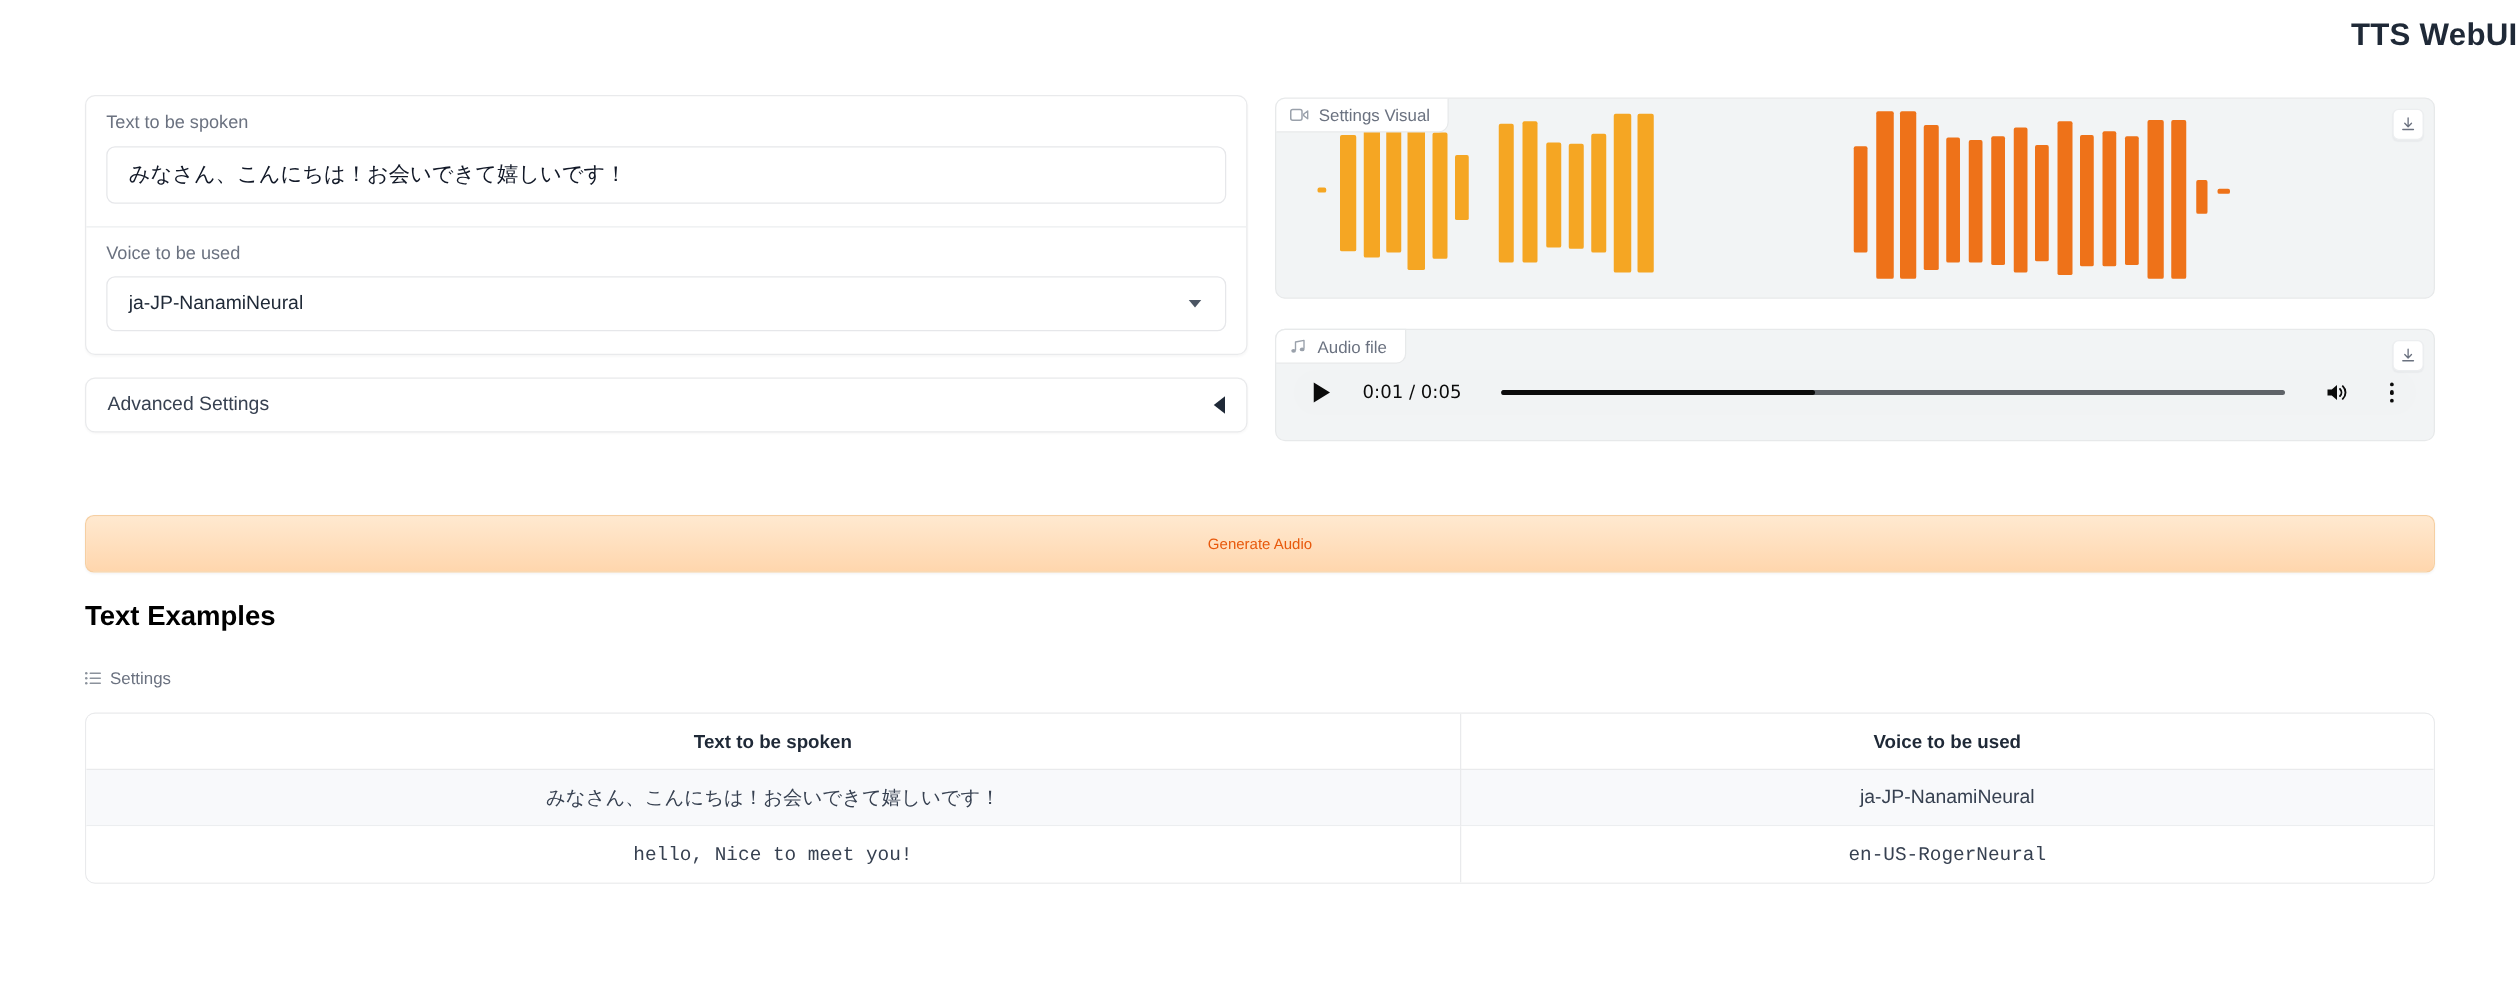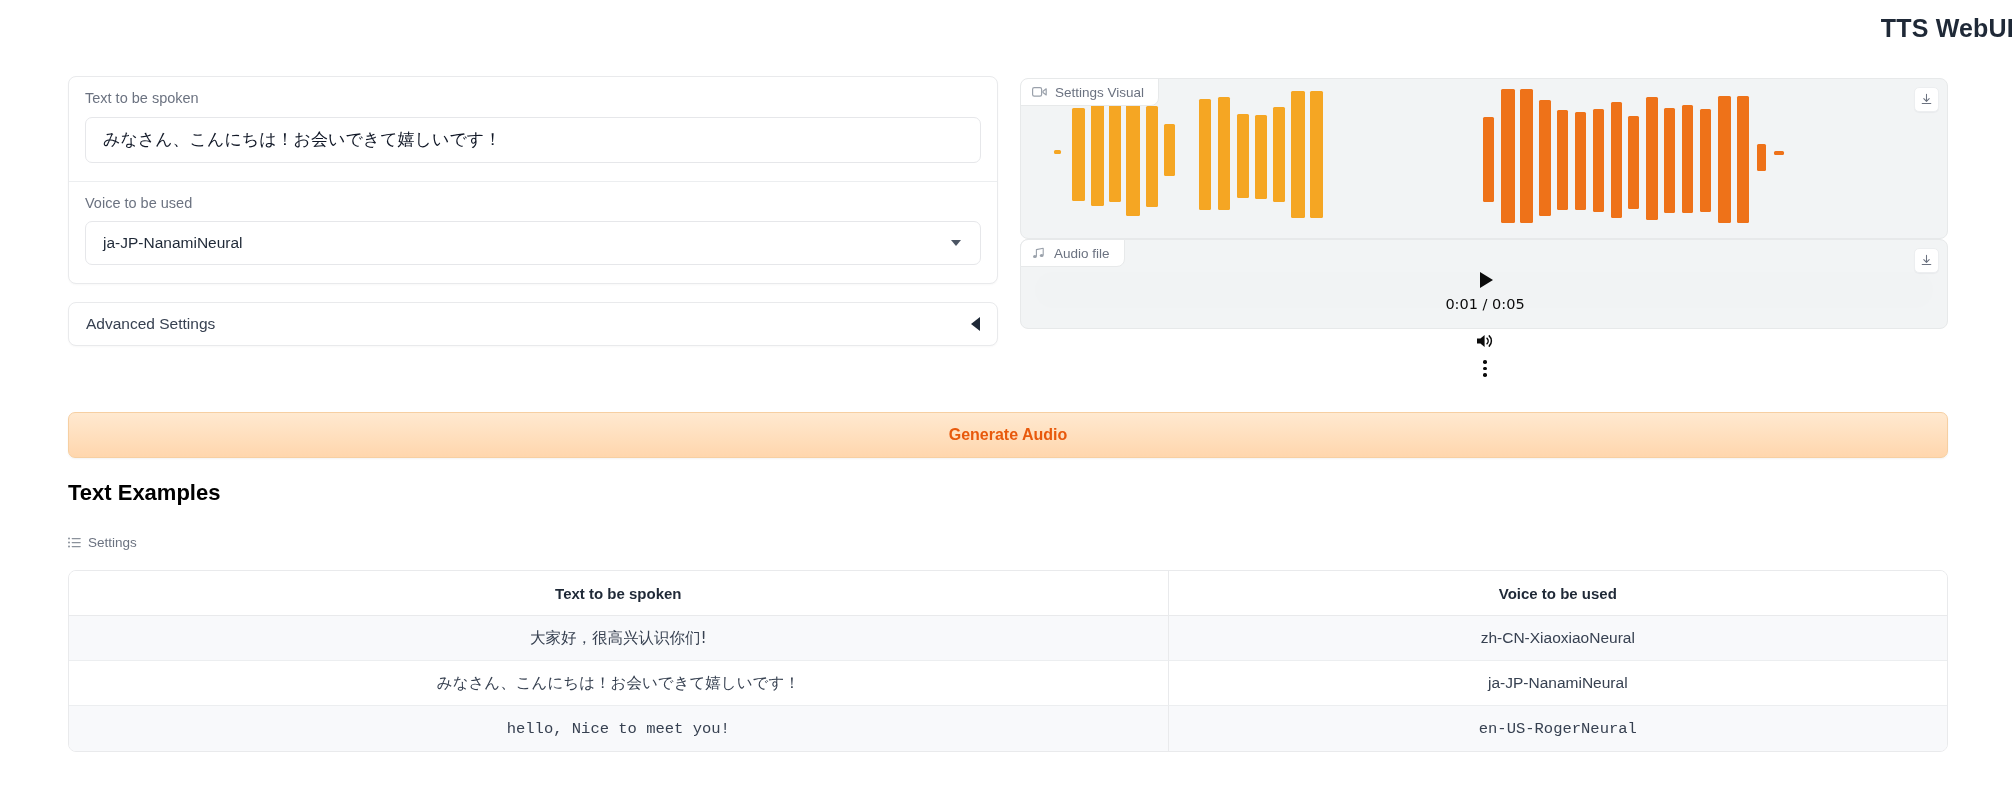--- a/index.html
+++ b/index.html
@@ -79,21 +79,21 @@
   }
 
   
   .generate-btn {
     position: absolute; left: 68px; top: 412px;
     width: 1880px; height: 46px;
     border-radius: 7px;
     border: 1px solid #f6cfa2;
     background: linear-gradient(180deg, #ffe9d0 0%, #ffd6ad 100%);
     color: #e8590c;
-    font-size: 16px; font-weight: 700;
+    font-size: 12px; font-weight: 400;
     display: flex; align-items: center; justify-content: center;
     cursor: pointer;
     box-shadow: 0 1px 2px rgba(16,24,40,.05);
   }
 
   
   .right-col { position: absolute; left: 1020px; top: 78px; width: 928px; }
 
   .media-panel {
     position: relative;
@@ -121,30 +121,29 @@
     z-index: 4; cursor: pointer;
     box-shadow: 0 1px 1px rgba(16,24,40,.04);
   }
 
   
   .wave-panel { height: 161px; overflow: hidden; }
   .wave-stage { position: absolute; inset: 0; }
   .wbar { position: absolute; border-radius: 1.5px; }
 
   
-  .audio-panel { height: 90px; }
+  .audio-panel { margin-top: 24px; height: 90px; }
   .audio-player {
     position: absolute; left: 14px; right: 14px; top: 32px;
     height: 36px;
     background: #f1f3f4;
     border-radius: 18px;
     display: flex; align-items: center;
     padding: 0 12px 0 14px;
-    gap: 8px;
-    flex-direction: column;
+    gap: 26px;
   }
   .play-tri {
     width: 0; height: 0;
     border-top: 8px solid transparent;
     border-bottom: 8px solid transparent;
     border-left: 13px solid #0b0b0b;
     margin-left: 2px; cursor: pointer;
   }
   .time-text {
     font-size: 14.5px; color: #0b0b0b;
@@ -339,24 +338,20 @@
 
   <table class="ex-table">
     <thead>
       <tr>
         <th style="width:58.5%">Text to be spoken</th>
         <th class="col-div">Voice to be used</th>
       </tr>
     </thead>
     <tbody id="examples-body">
         <tr>
-          <td class="cjk">大家好，很高兴认识你们!</td>
-          <td class="col-div">zh-CN-XiaoxiaoNeural</td>
-        </tr>
-        <tr>
           <td class="cjk">みなさん、こんにちは！お会いできて嬉しいです！</td>
           <td class="col-div">ja-JP-NanamiNeural</td>
         </tr>
         <tr>
           <td class="cjk">hello, Nice to meet you!</td>
           <td class="col-div">en-US-RogerNeural</td>
         </tr>
       </tbody>
   </table>
 

